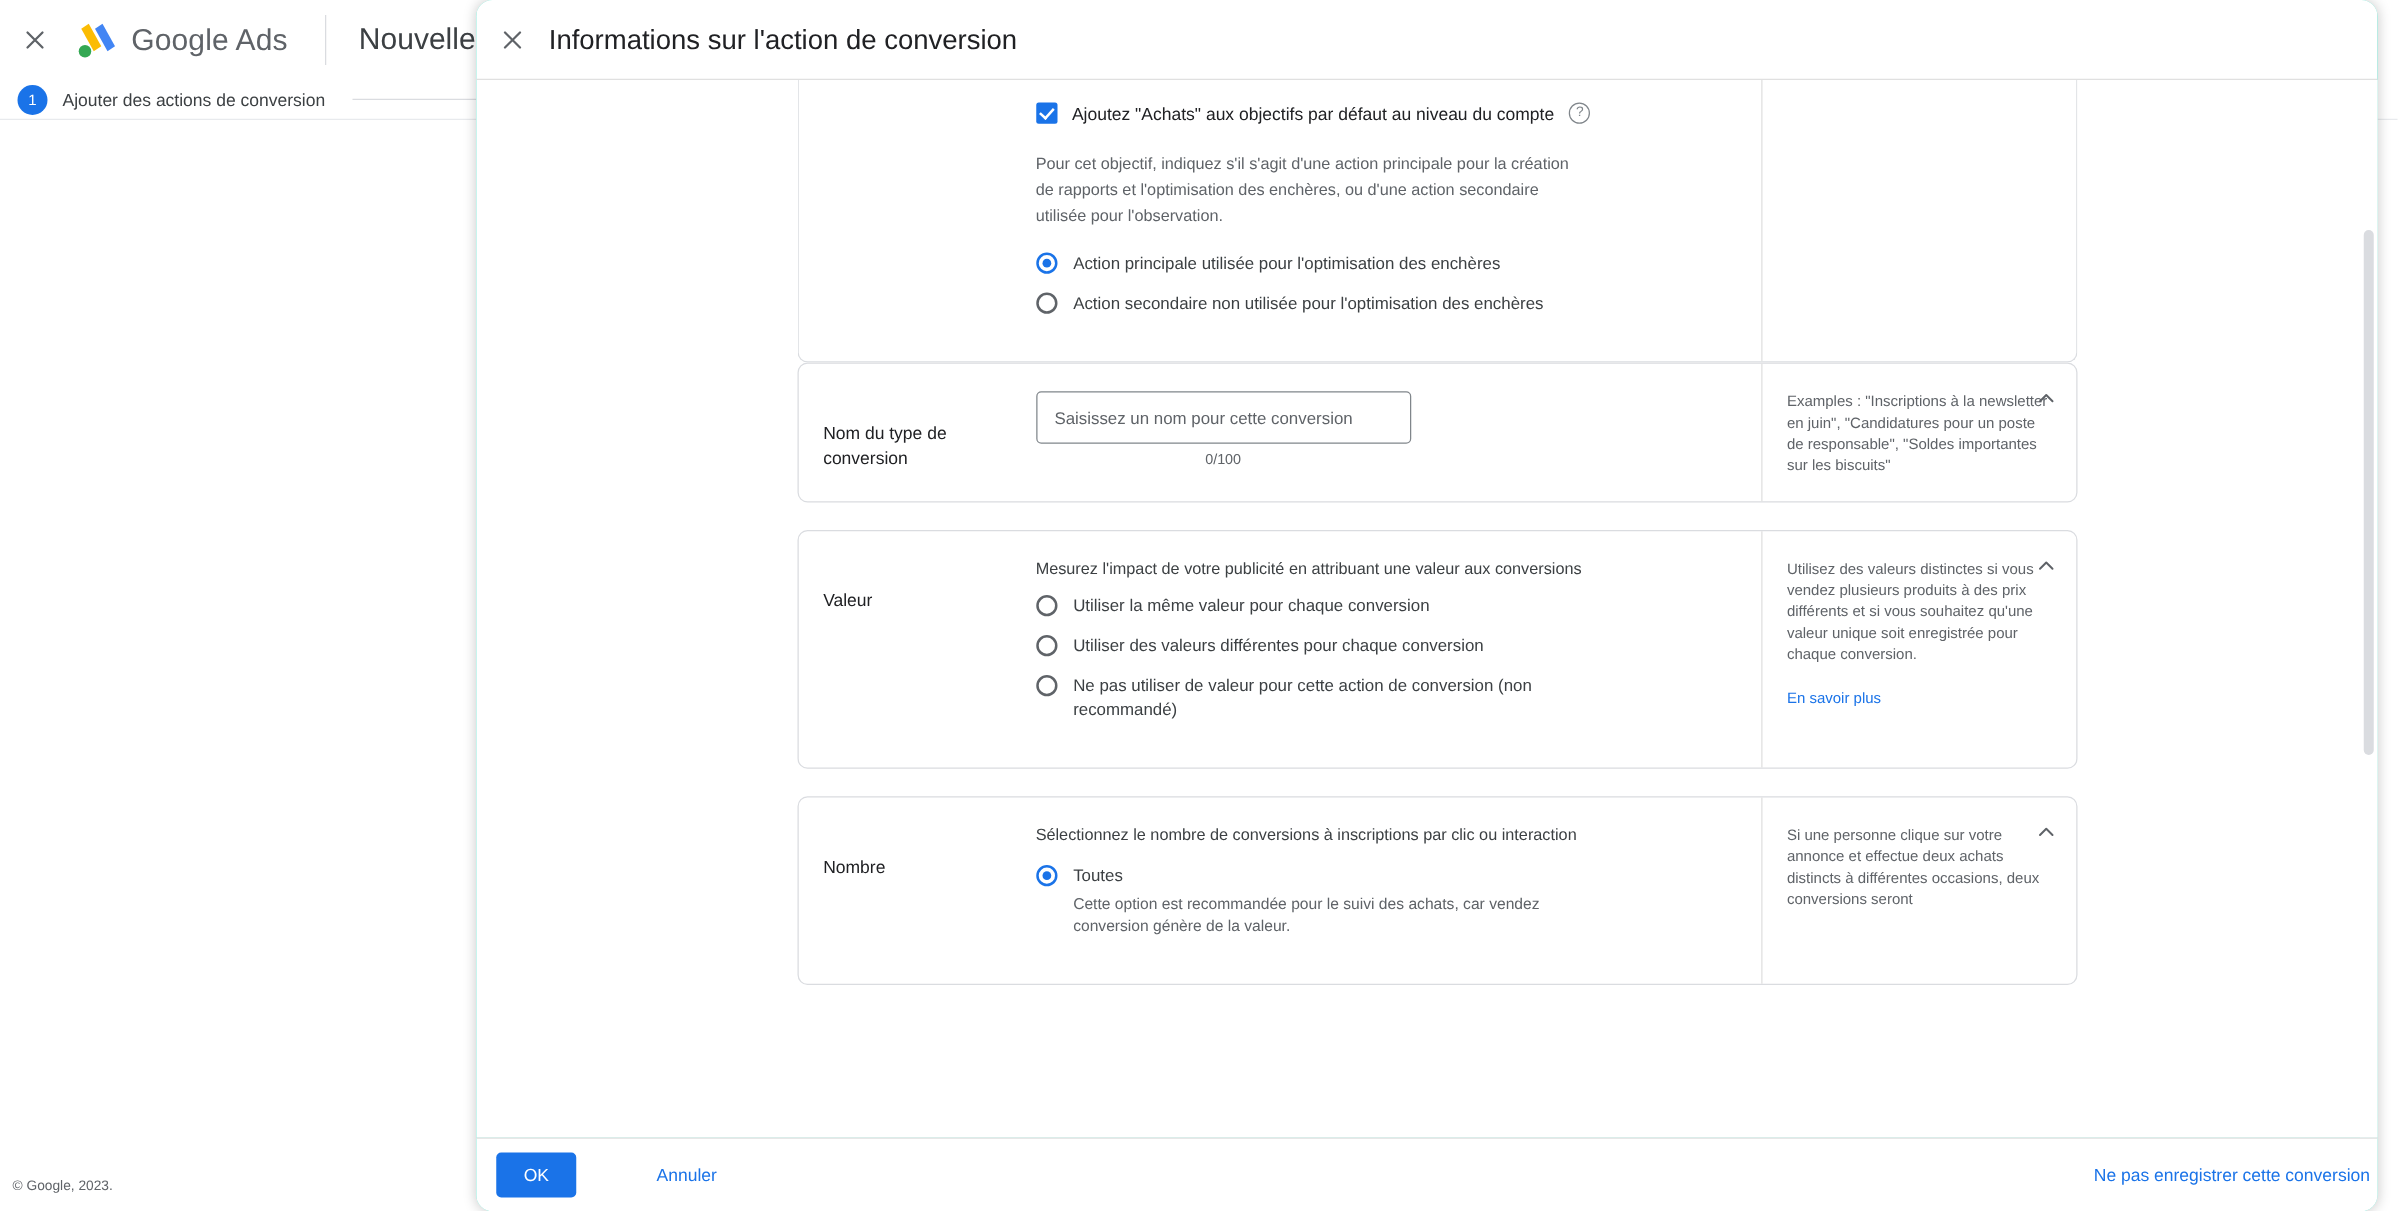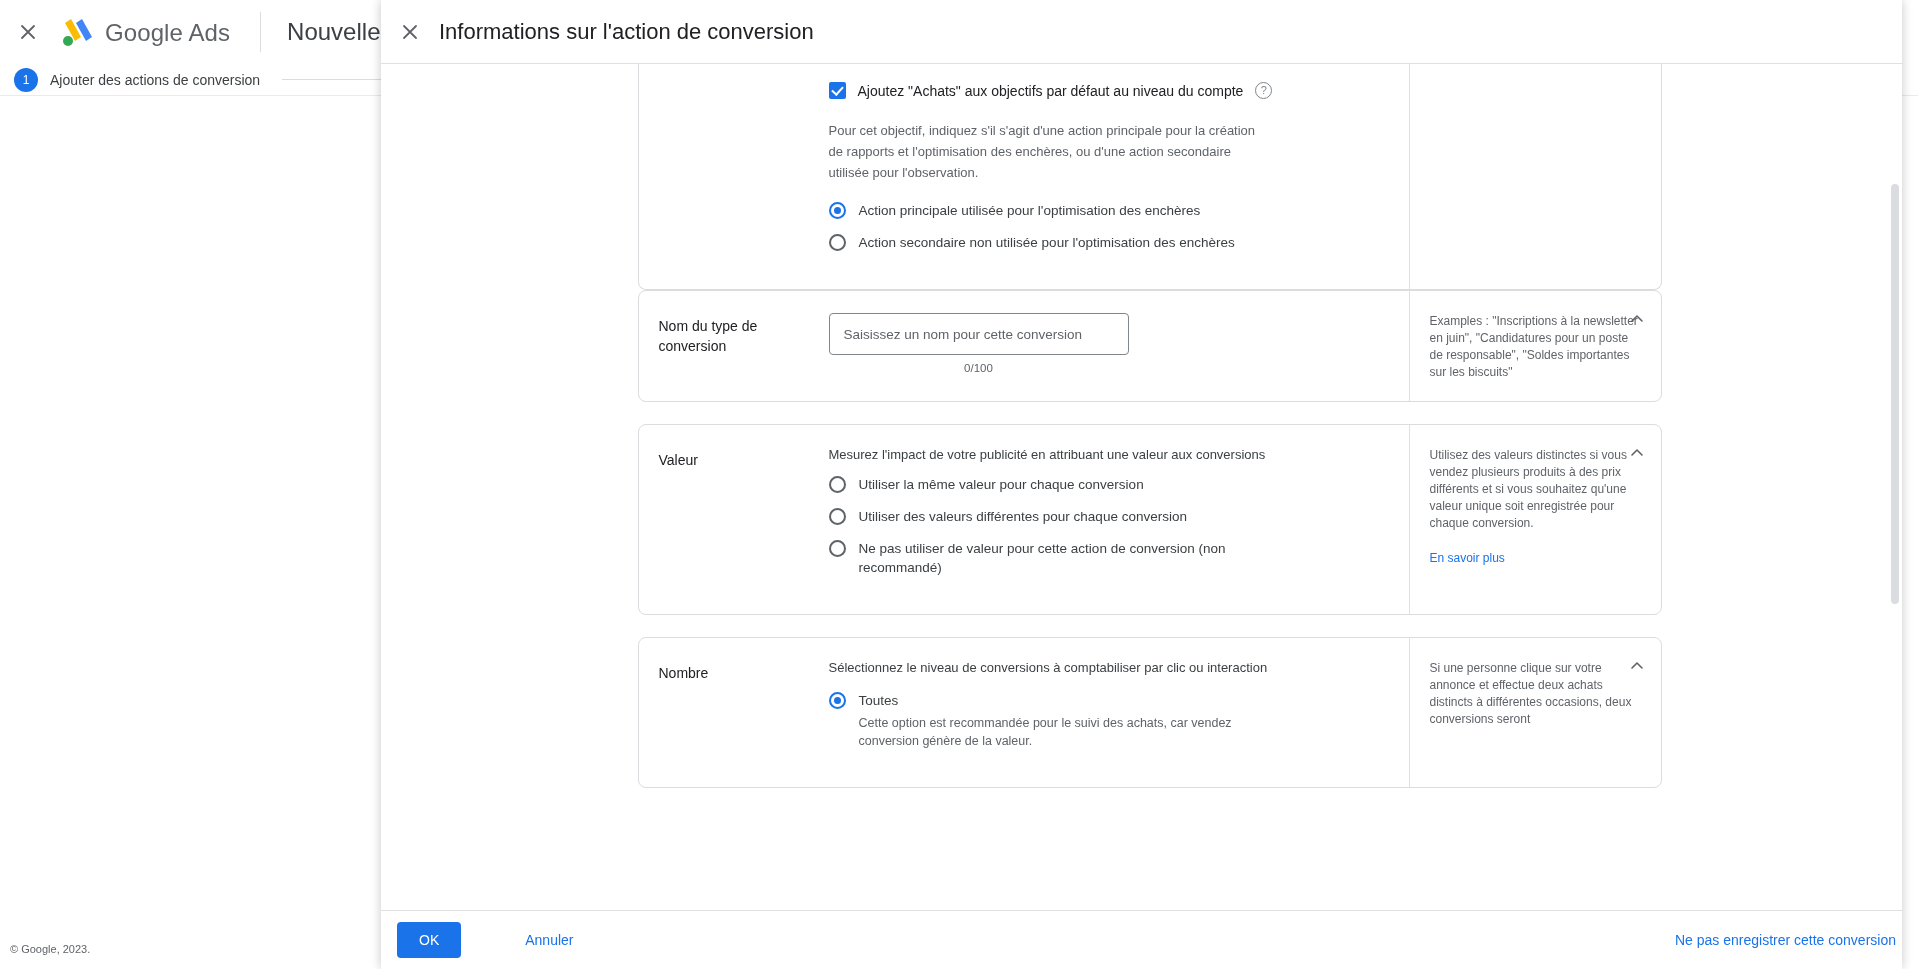--- a/index.html
+++ b/index.html
@@ -96,20 +96,21 @@
   }
 
   
   .dialog {
     position: absolute;
     left: 381px; top: 0;
     width: 1521px; height: 969px;
     background: #5eead4;
     box-shadow: 0 0 10px rgba(0,0,0,0.22);
     overflow: hidden;
+    border-radius: 13px;
   }
   .dialog-header {
     position: absolute;
     top: 0; left: 0; right: 0;
     height: 64px;
     display: flex;
     align-items: center;
     border-bottom: 1px solid #e0e0e0;
     background: #fff;
     z-index: 5;
@@ -171,20 +172,21 @@
     display: flex;
     padding: 22px 0 24px 20px;
   }
   .card-label {
     width: 170px;
     flex: 0 0 170px;
     font-size: 14px;
     color: #202124;
     line-height: 20px;
     padding-top: 3px;
+    margin-top: 20px;
   }
   .card-content {
     flex: 1 1 auto;
     padding-right: 24px;
   }
   .card-side {
     flex: 0 0 252px;
     border-left: 1px solid #e0e0e0;
     padding: 22px 18px 20px 20px;
     font-size: 12px;
@@ -499,21 +501,21 @@
           </span>
           <div class="side-para">Utilisez des valeurs distinctes si vous vendez plusieurs produits à des prix différents et si vous souhaitez qu'une valeur unique soit enregistrée pour chaque conversion.</div>
           <a class="side-link" href="#">En savoir plus</a>
         </div>
       </div>
 
       <div class="card" style="min-height:140px;">
         <div class="card-main">
           <div class="card-label">Nombre</div>
           <div class="card-content">
-            <div class="section-desc">Sélectionnez le niveau de conversions à comptabiliser par clic ou interaction</div>
+            <div class="section-desc">Sélectionnez le nombre de conversions à inscriptions par clic ou interaction</div>
             <div class="radio-row" style="margin-top:16px;">
               <span class="rb checked"></span>
               <span>
                 <span class="rb-label">Toutes</span>
                 <div class="rb-sub">Cette option est recommandée pour le suivi des achats, car vendez conversion génère de la valeur.</div>
               </span>
             </div>
           </div>
         </div>
         <div class="card-side">

